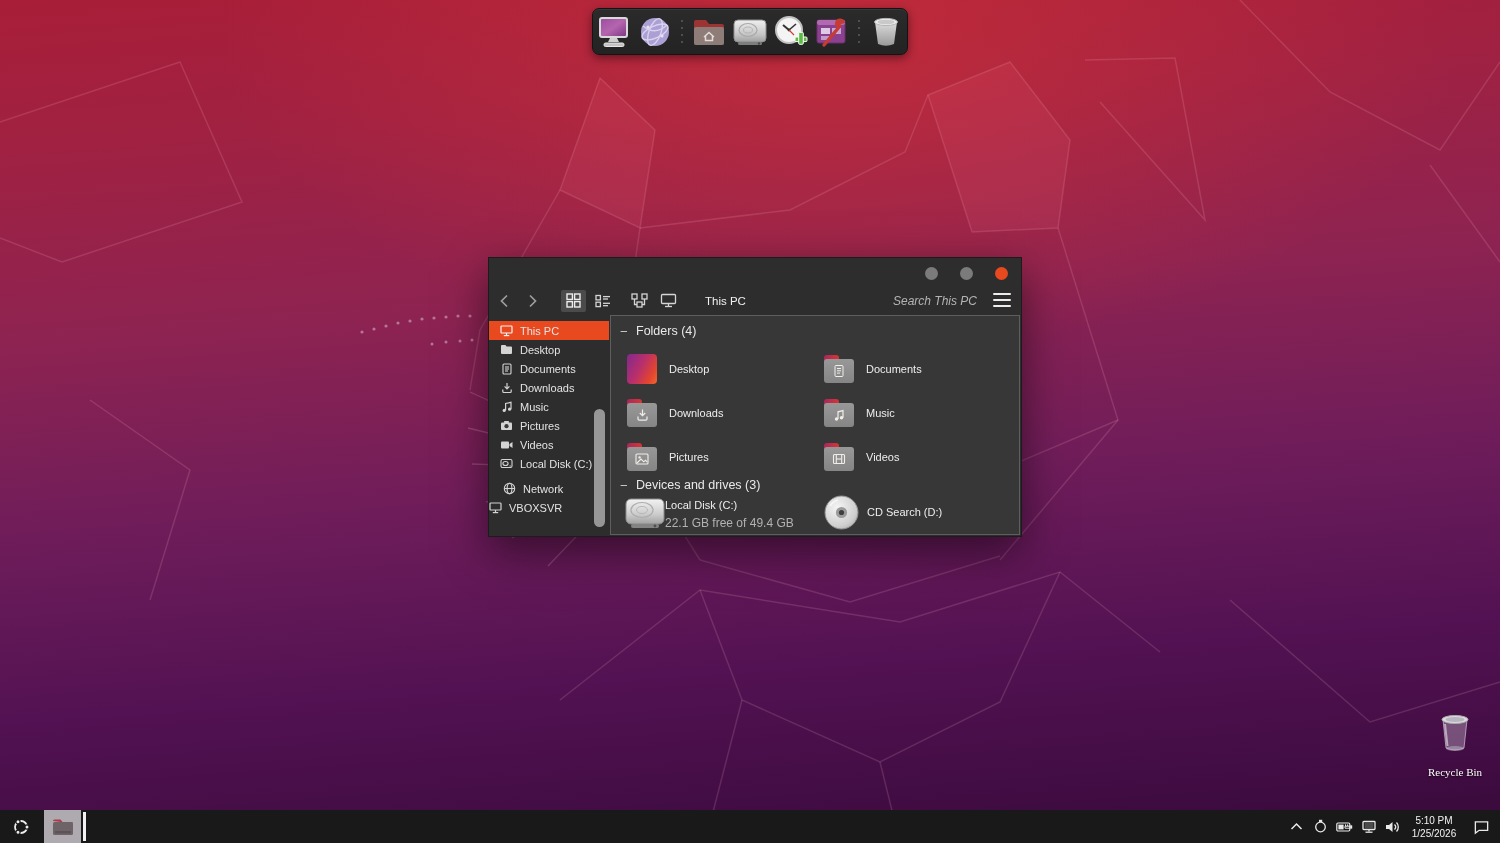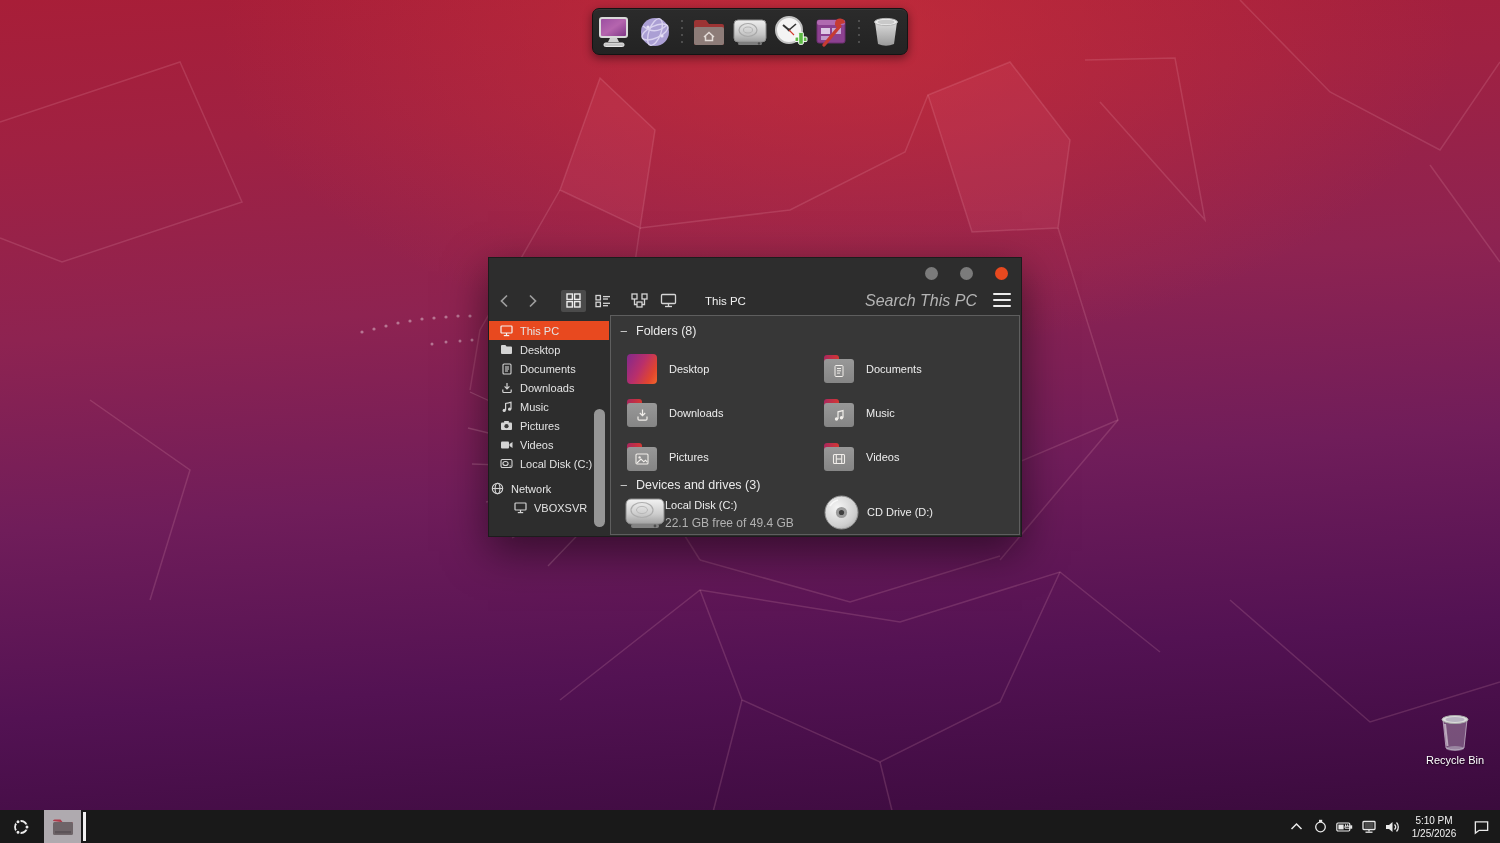--- a/index.html
+++ b/index.html
@@ -32,33 +32,33 @@
   .tb-dot { width:13px; height:13px; border-radius:50%; background:#7b7b7b; }
   .tb-dot.close { background:#e8491f; }
 
   .toolbar { position:absolute; left:0; top:29px; right:0; height:27px; display:flex; align-items:center; }
   .navbtn { width:14px; height:16px; margin-left:8px; display:flex; align-items:center; justify-content:center; }
   .viewgrp { display:flex; align-items:center; gap:4px; margin-left:22px; }
   .viewbtn { width:25px; height:22px; border-radius:2px; display:flex; align-items:center; justify-content:center; }
   .viewbtn.on { background:#4b4b4b; }
   .crumb { margin-left:24px; font-size:11.5px; color:#f0f0f0; }
   .search { position:absolute; right:44px; top:4px; width:160px; height:19px; background:transparent; border:none; outline:none;
-    font-family:"Liberation Sans",sans-serif; font-size:16px; color:#d8d8d8; text-align:right; }
+    font-family:"Liberation Sans",sans-serif; font-size:12px; color:#d8d8d8; text-align:right; }
   .search::placeholder { color:#b4b4b4; font-style:italic; }
   .burger { position:absolute; right:10px; top:6px; width:18px; height:14px; display:flex; flex-direction:column; justify-content:space-between; }
   .burger i { height:2px; background:#ededed; border-radius:1px; }
 
   .winbody { position:absolute; left:0; top:56px; right:0; bottom:0; }
 
   
   .sidebar { position:absolute; left:0; top:0; width:120px; bottom:0; padding-top:7px; }
   .side-item { display:flex; align-items:center; height:19px; padding-left:11px; gap:7px; cursor:default; }
   .side-item .slabel { font-size:11px; color:#e3e3e3; white-space:nowrap; }
   .side-item.sel { background:#e8491f; }
-  .side-item.grp { margin-top:6px; padding-left:2px; }
+  .side-item.grp { margin-top:6px; padding-left:14px; }
   .sicon { width:13px; height:13px; flex:0 0 auto; display:flex; align-items:center; justify-content:center; }
   .sb-thumb { position:absolute; left:105px; top:95px; width:11px; height:118px; background:#969696; border-radius:6px; }
 
   
   .panel { position:absolute; left:121px; top:1px; right:1px; bottom:1px; background:#373737; border:1px solid #5e5e5e; }
   .sechead { display:flex; align-items:center; gap:8px; font-size:12.5px; color:#e9e9e9; }
   .sechead .minus { font-size:13px; color:#cfcfcf; width:8px; line-height:1; }
   .sec-folders { position:absolute; left:9px; top:8px; right:6px; }
   .fgrid { margin-top:9px; margin-left:7px; display:grid; grid-template-columns:197px 197px; grid-auto-rows:44px; align-items:center; }
   .tile { display:flex; align-items:center; gap:12px; }
@@ -76,21 +76,21 @@
   .dd-text { position:absolute; left:45px; top:17px; width:150px; }
   .dd-label { font-size:11px; color:#ededed; }
   .dd-bar { margin-top:3px; width:146px; height:8px; background:#585858; }
   .dd-fill { height:100%; background:#e8491f; }
   .dd-cap { margin-top:3px; font-size:12px; color:#b2b2b2; white-space:nowrap; }
   .cd-ic { position:absolute; left:203px; top:16px; }
   .cd-label { position:absolute; left:247px; top:28px; font-size:11px; color:#ededed; }
 
   
   .bin { position:absolute; left:1418px; top:710px; width:74px; text-align:center; }
-  .bin .blabel { margin-top:0; font-size:11px; color:#fff; text-shadow:0 1px 2px rgba(0,0,0,.8); }
+  .bin .blabel { margin-top:12px; font-size:11px; color:#fff; text-shadow:0 1px 2px rgba(0,0,0,.8);font-family:Liberation Serif, serif; }
 
   
   .taskbar { position:absolute; left:0; bottom:0; width:1500px; height:33px; background:#191919; display:flex; align-items:center; }
   .startbtn { width:42px; height:33px; display:flex; align-items:center; justify-content:center; }
   .taskitem { width:37px; height:33px; margin-left:2px; background:rgba(196,190,196,.88);
     display:flex; align-items:center; justify-content:center; position:relative; }
   .taskitem .openbar { position:absolute; right:-5px; top:2px; width:3px; height:29px; background:#f2f2f2; }
   .tray { position:absolute; right:10px; top:0; height:33px; display:flex; align-items:center; gap:7px; }
   .tray-ic { width:17px; height:17px; display:flex; align-items:center; justify-content:center; }
   .clock { width:52px; text-align:center; color:#f2f2f2; font-size:10px; line-height:1.3; }
@@ -415,41 +415,41 @@
             <svg width="13" height="13" viewBox="0 0 13 13">
                 <g fill="none" stroke="#d4d4d4" stroke-width="1.1">
                   <circle cx="6.5" cy="6.5" r="5.2"></circle>
                   <ellipse cx="6.5" cy="6.5" rx="2.4" ry="5.2"></ellipse>
                   <line x1="1.3" y1="6.5" x2="11.7" y2="6.5"></line>
                 </g>
               </svg>
             </span>
           <span class="slabel">Network</span>
         </div>
-        <div class="side-item" style="padding-left:25px;">
+        <div class="side-item" style="padding-left:0;">
           <span class="sicon">
             <svg width="13" height="12" viewBox="0 0 13 12">
                 <g fill="none" stroke="#d4d4d4" stroke-width="1.2">
                   <rect x="1" y="1" width="11" height="7" rx="0.8"></rect>
                   <line x1="6.5" y1="8" x2="6.5" y2="10"></line>
                   <line x1="3.8" y1="10.6" x2="9.2" y2="10.6"></line>
                 </g>
               </svg>
             </span>
           <span class="slabel">VBOXSVR</span>
         </div>
         <div class="sb-thumb"></div>
       </div>
 
       <div class="panel">
 
         <div class="sec-folders">
           <div class="sechead">
             <span class="minus">−</span>
-            <span>Folders (8)</span>
+            <span>Folders (4)</span>
           </div>
           <div class="fgrid">
             <div class="tile">
               <span class="desk-ic"></span>
               <span class="tlabel">Desktop</span>
             </div>
             <div class="tile">
               <span class="fold">
                   <span class="tab"></span>
                   <span class="bodyp">
@@ -563,21 +563,21 @@
                       <stop offset="0.7" stop-color="#cfcfcf"></stop>
                       <stop offset="1" stop-color="#a8a8a8"></stop>
                 </radialGradient>
                   </defs>
                 <circle cx="18.5" cy="18.5" r="16.5" fill="url(#cdg)" stroke="#8f8f8f"></circle>
                 <circle cx="18.5" cy="18.5" r="5.6" fill="#9b9b9b"></circle>
                 <circle cx="18.5" cy="18.5" r="2.6" fill="#3e3e3e"></circle>
                 <path d="M7 12 a13 13 0 0 1 8 -6" fill="none" stroke="#ffffff" stroke-width="1.6" opacity="0.7"></path>
               </svg>
               </span>
-            <span class="cd-label">CD Drive (D:)</span>
+            <span class="cd-label">CD Search (D:)</span>
           </div>
         </div>
 
       </div>
     </div>
   </div>
 
   <div class="bin">
     <svg width="40" height="44" viewBox="0 0 40 44" style="margin:0 auto;">
       <path d="M8 10 L11 38 Q20 42 29 38 L32 10 Z" fill="rgba(215,205,220,0.35)" stroke="rgba(240,238,245,0.55)"></path>

